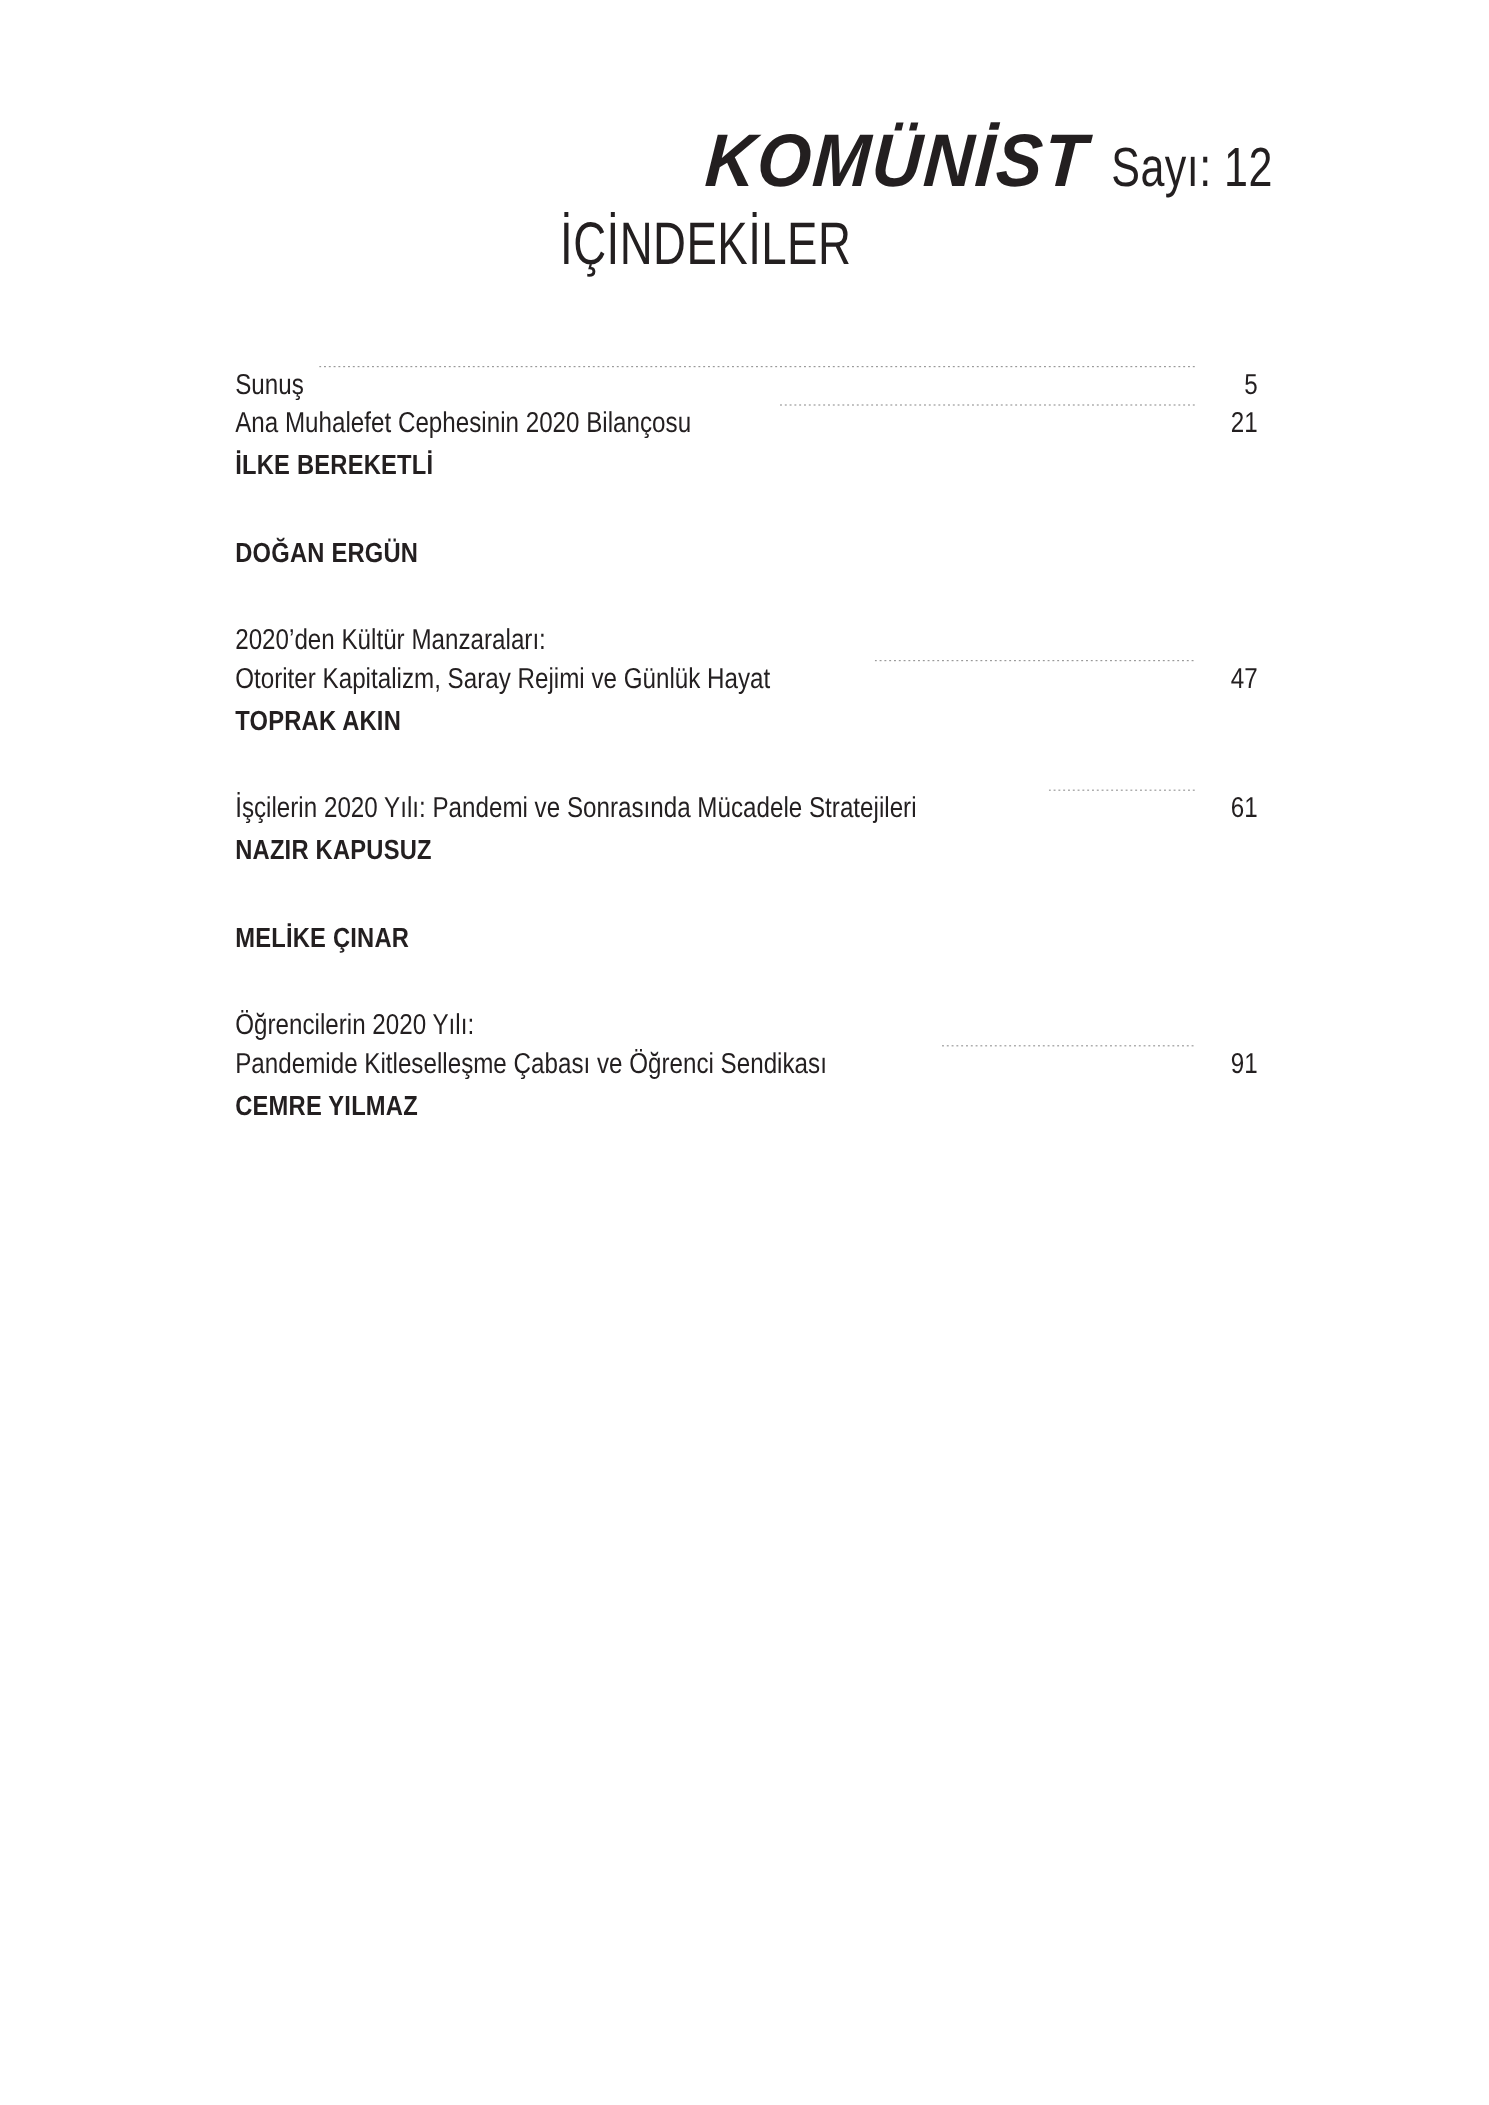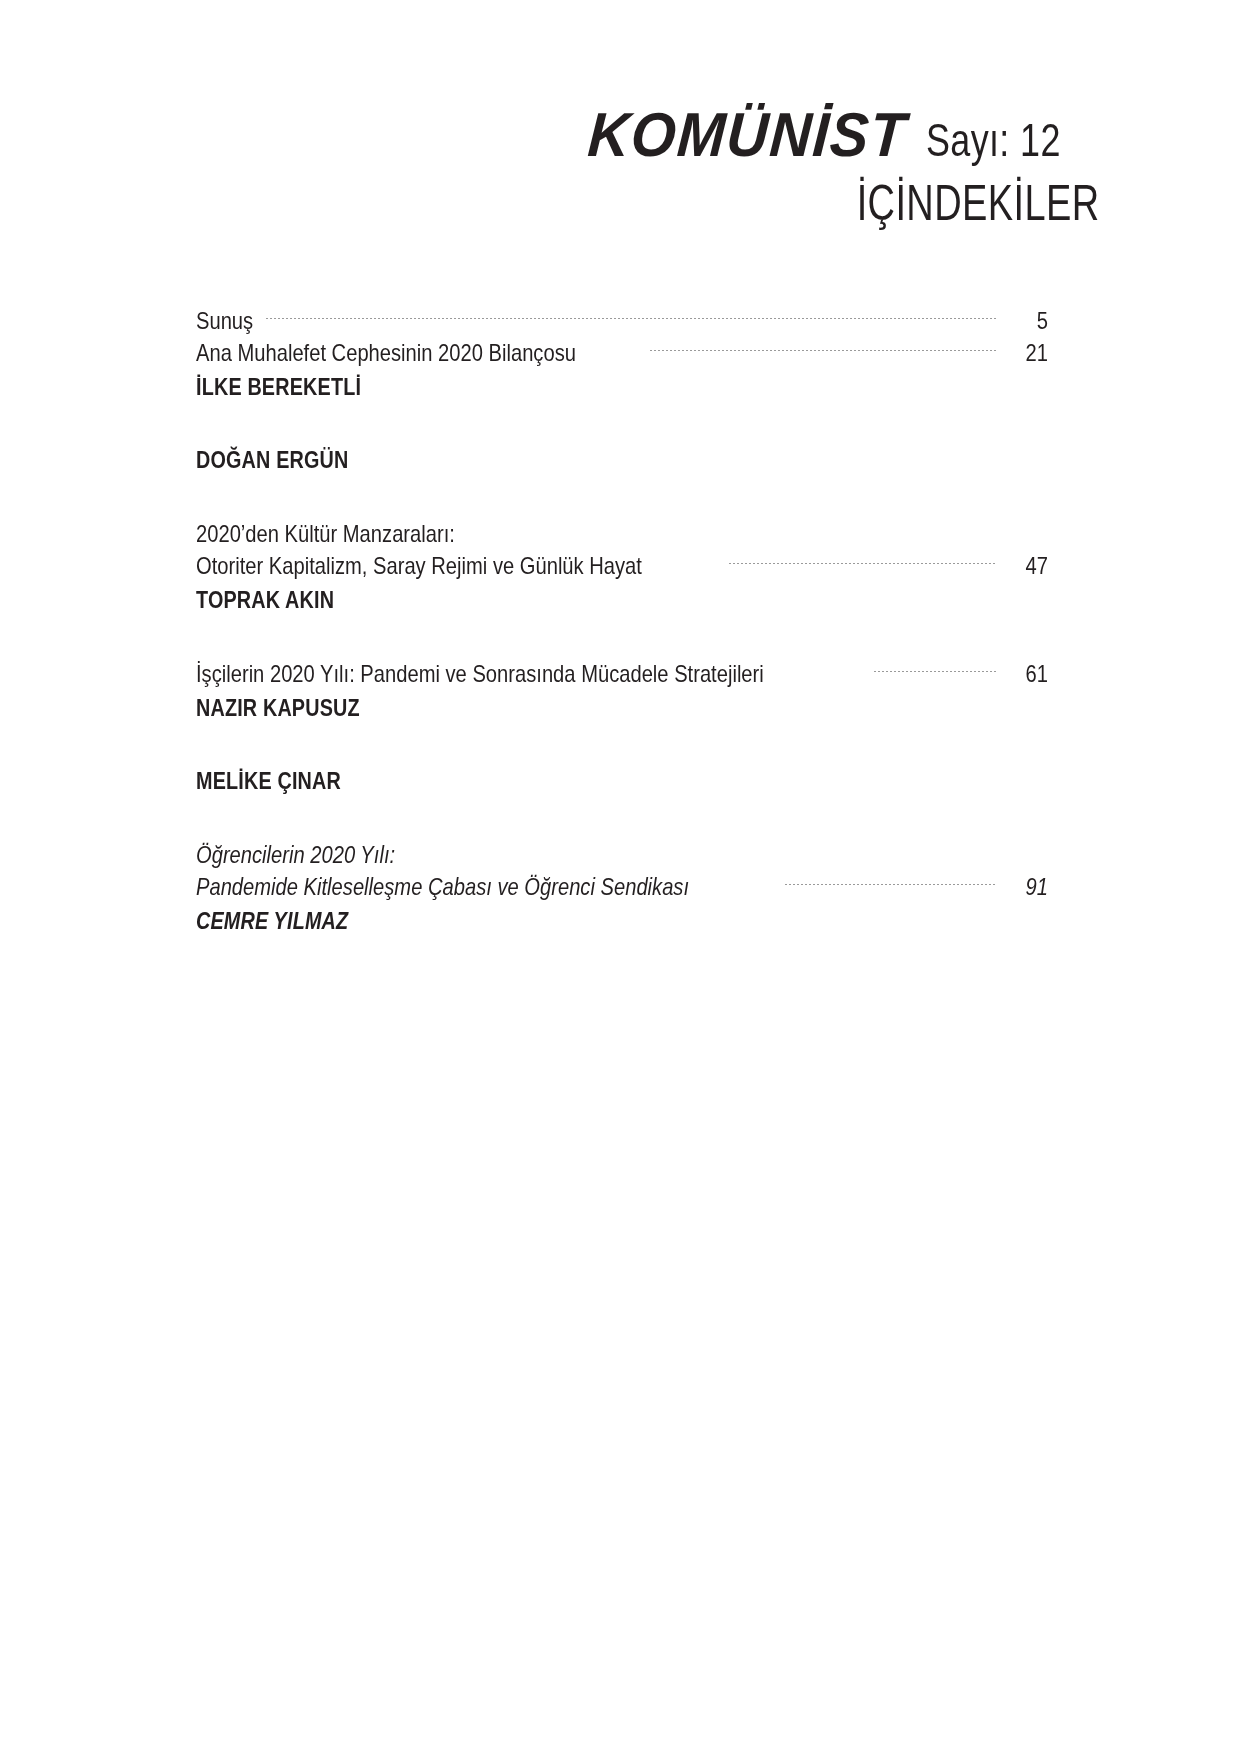--- a/index.html
+++ b/index.html
@@ -54,21 +54,21 @@
     font-weight: 400;
     font-size: 46px;
     line-height: 1;
     color: #231f20;
     transform: scaleX(0.78);
     transform-origin: left bottom;
     letter-spacing: 0.5px;
   }
   .masthead-line2 {
     margin-top: 12px;
-    text-align: right;
+    text-align: center;
   }
   .toc-title {
     display: inline-block;
     font-family: "Liberation Sans", sans-serif;
     font-weight: 400;
     font-size: 50px;
     line-height: 1;
     color: #231f20;
     transform: scaleX(0.76);
     transform-origin: right bottom;
@@ -79,21 +79,21 @@
   .content {
     position: absolute;
     left: 196px;
     top: 305px;
     width: 852px;
   }
 
   
   .entry-line {
     display: flex;
-    align-items: center;
+    align-items: flex-start;
     width: 100%;
     white-space: nowrap;
   }
   .entry-text {
     font-family: "Liberation Sans", sans-serif;
     font-weight: 400;
     font-size: 24px;
     line-height: 1.34;
     color: #231f20;
     transform: scaleX(0.84);
@@ -152,21 +152,21 @@
     letter-spacing: -0.5px;
     transform: scaleX(0.86);
     transform-origin: left bottom;
     display: inline-block;
   }
 
   
   .article {
     margin-bottom: 42px;
   }
-  .article:last-child { margin-bottom: 0; font-style: italic; }
+  .article:last-child { margin-bottom: 0; }
 
   .author {
     margin-top: 3px;
     font-family: "Liberation Sans", sans-serif;
     font-weight: 700;
     font-size: 23px;
     line-height: 1.34;
     color: #231f20;
     letter-spacing: 0.2px;
     transform: scaleX(0.86);

